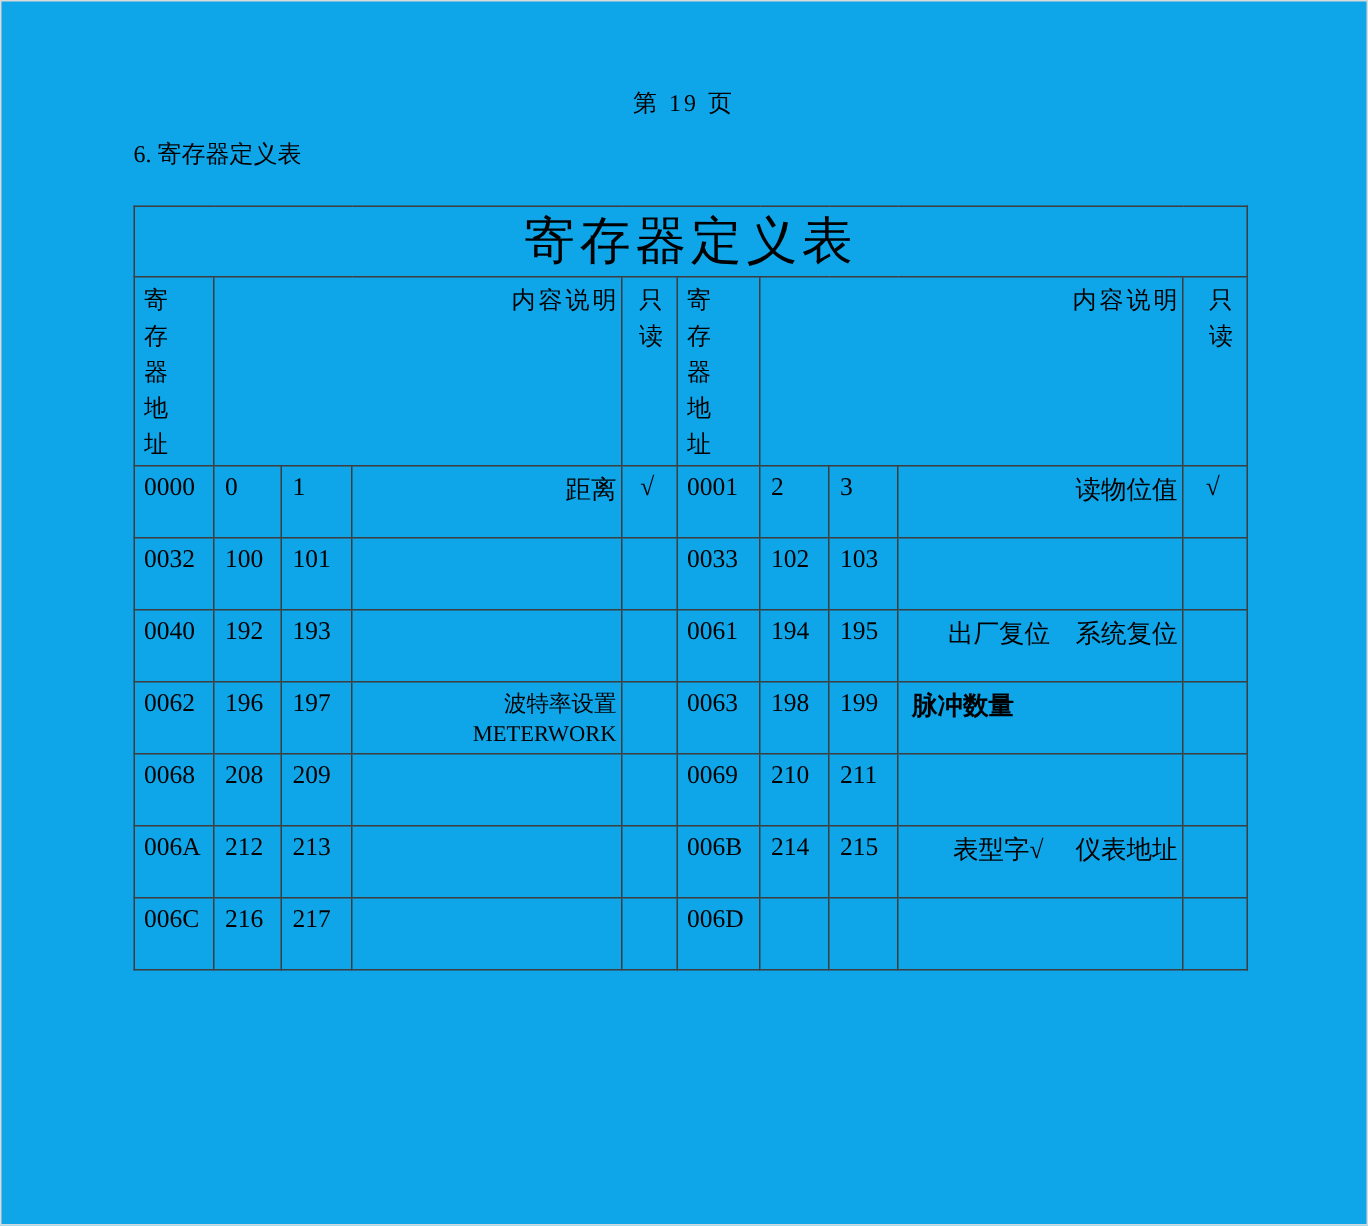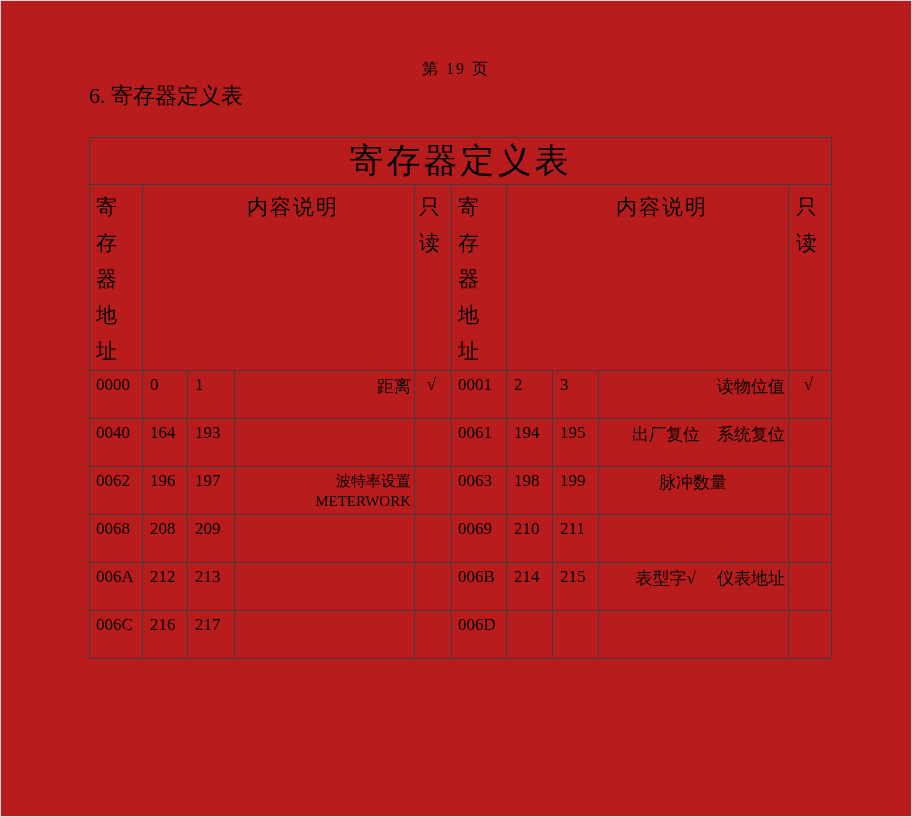--- a/index.html
+++ b/index.html
@@ -6,38 +6,38 @@
     margin: 0;
     padding: 0;
     background: #ffffff;
     font-family: "Liberation Serif", "DejaVu Serif", serif;
     color: #000000;
   }
   .page {
     position: relative;
     width: 910px;
     height: 815px;
-    background: #b91c1c;
+    background: #0ea5e9;
     border: 1px solid #d9d9d9;
     overflow: hidden;
   }
   .page-number {
     position: absolute;
     top: 58px;
     left: 0;
     width: 100%;
     text-align: center;
     font-size: 16px;
     letter-spacing: 2px;
   }
   .section-heading {
     position: absolute;
-    top: 80px;
+    top: 92px;
     left: 88px;
-    font-size: 22px;
+    font-size: 16px;
   }
   table.reg-table {
     position: absolute;
     left: 88px;
     top: 136px;
     width: 742px;
     border-collapse: collapse;
     table-layout: fixed;
   }
   .reg-table th, .reg-table td {
@@ -51,42 +51,42 @@
     height: 45px;
     vertical-align: middle;
     text-align: center;
     font-size: 34px;
     font-weight: normal;
     letter-spacing: 3px;
     padding: 0;
   }
   tr.header-row th {
     height: 70px;
-    font-size: 21px;
+    font-size: 16px;
     padding-top: 4px;
-    line-height: 36px;
+    line-height: 24px;
   }
   th.addr-h {
     text-align: left;
     padding-left: 6px;
     letter-spacing: 8px;
   }
-  th.desc-h { text-align: center; letter-spacing: 2px; padding-left: 30px; }
-  th.ro-h   { text-align: center; letter-spacing: 8px; padding-left: 2px; }
+  th.desc-h { text-align: right; letter-spacing: 2px; padding-left: 30px; }
+  th.ro-h   { text-align: right; letter-spacing: 8px; padding-left: 2px; }
   tbody td {
     height: 48px;
     font-size: 17px;
     padding: 4px 3px 0 6px;
   }
   td.addr-cell { padding-left: 6px; }
   td.num-cell  { padding-left: 7px; }
   td.desc-cell { padding-left: 9px; text-align: right; }
   td.ro-cell   { text-align: center; padding-left: 0; }
   td .small { font-size: 15px; }
-  td.align-right { text-align: center; padding-right: 10px; }
+  td.align-right { text-align: left; padding-right: 10px; font-weight: bold; }
 </style>
 </head>
 <body>
 
 <div class="page">
 
   <div class="page-number">第 19 页</div>
 
   <div class="section-heading">6. 寄存器定义表</div>
 
@@ -123,22 +123,34 @@
           <td class="num-cell">1</td>
           <td class="desc-cell">距离</td>
           <td class="ro-cell">√</td>
           <td class="addr-cell">0001</td>
           <td class="num-cell">2</td>
           <td class="num-cell">3</td>
           <td class="desc-cell">读物位值</td>
           <td class="ro-cell">√</td>
         </tr>
         <tr>
+          <td class="addr-cell">0032</td>
+          <td class="num-cell">100</td>
+          <td class="num-cell">101</td>
+          <td class="desc-cell"></td>
+          <td class="ro-cell"></td>
+          <td class="addr-cell">0033</td>
+          <td class="num-cell">102</td>
+          <td class="num-cell">103</td>
+          <td class="desc-cell"></td>
+          <td class="ro-cell"></td>
+        </tr>
+        <tr>
           <td class="addr-cell">0040</td>
-          <td class="num-cell">164</td>
+          <td class="num-cell">192</td>
           <td class="num-cell">193</td>
           <td class="desc-cell"></td>
           <td class="ro-cell"></td>
           <td class="addr-cell">0061</td>
           <td class="num-cell">194</td>
           <td class="num-cell">195</td>
           <td class="desc-cell">出厂复位　系统复位</td>
           <td class="ro-cell"></td>
         </tr>
         <tr>

